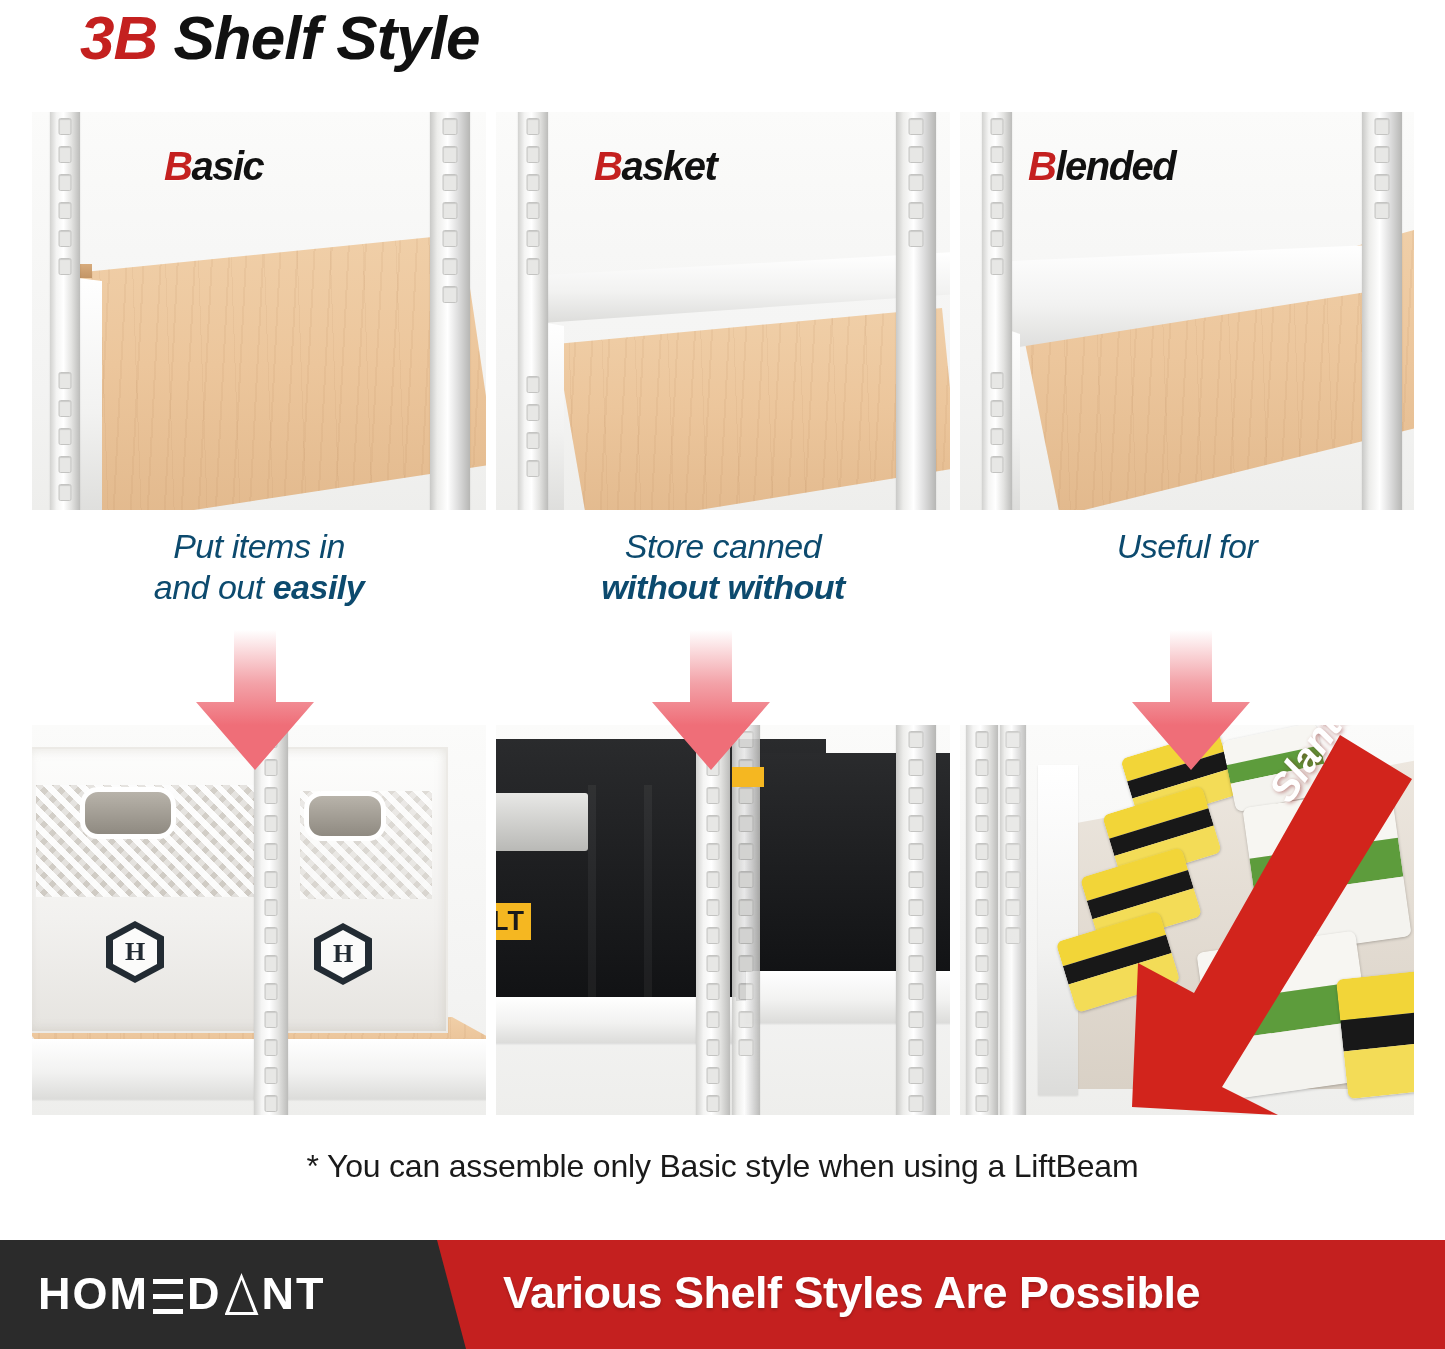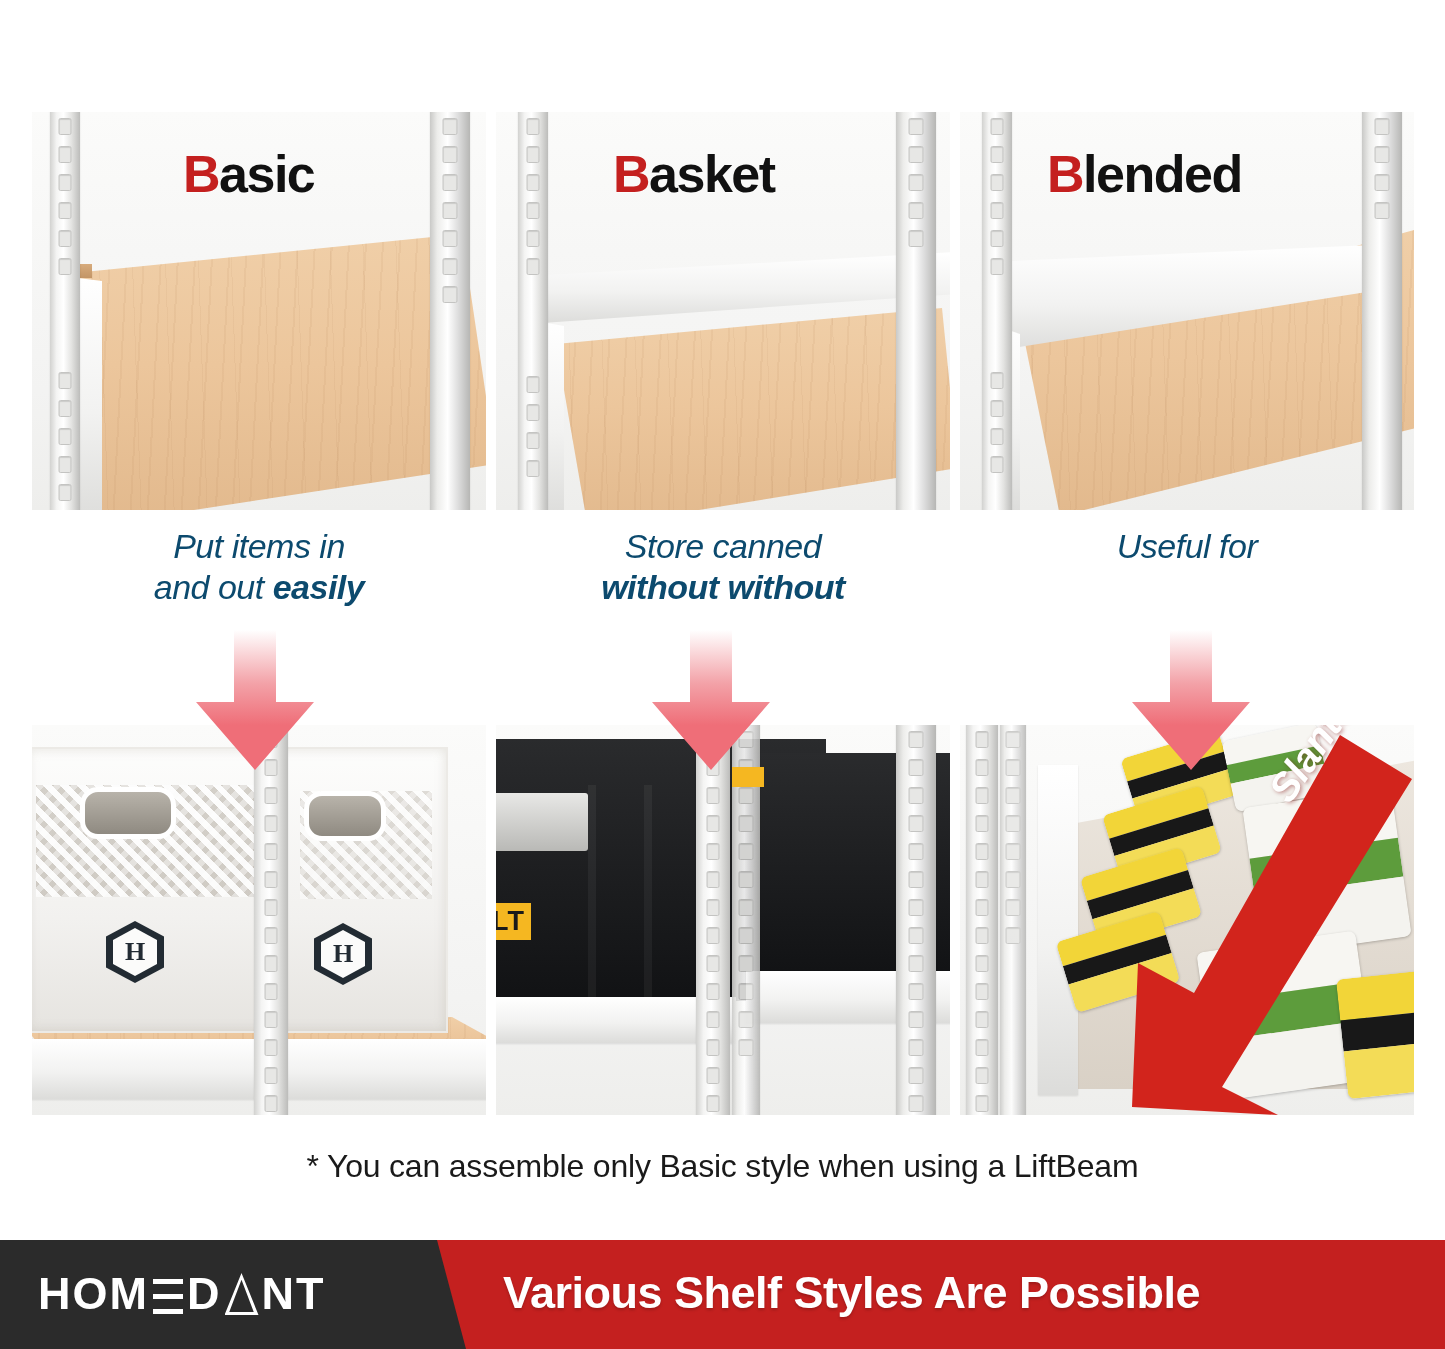--- a/index.html
+++ b/index.html
@@ -61,26 +61,26 @@
     width: 454px;
     height: 390px;
     overflow: hidden;
     background: #f6f5f4;
   }
 
   
   .style-label {
     position: absolute;
     z-index: 6;
-    font-size: 52px;
+    font-size: 40px;
     font-weight: bold;
+    font-style: italic;
     letter-spacing: -1.5px;
     white-space: nowrap;
     text-shadow: 0 1px 0 rgba(255,255,255,.6);
-    margin-left: 19px;
   }
   .style-label .accent { color: #c4201f; }
   .style-label .rest { color: #111111; }
   .lbl-basic { left: 132px; top: 32px; }
   .lbl-basket { left: 98px; top: 32px; }
   .lbl-blended { left: 68px; top: 32px; }
 
   
   .post {
     position: absolute;
@@ -346,20 +346,23 @@
     letter-spacing: -0.5px;
     text-shadow: 0 2px 3px rgba(0,0,0,.20);
     white-space: nowrap;
   }
 </style>
 </head>
 <body>
 
 <div class="page">
 
+  <div class="title">
+    <span class="accent">3B</span><span class="rest"> Shelf Style</span>
+  </div>
 
   <div class="panels">
 
     <div class="panel-row">
 
       <div class="panel">
         <div class="photo">
           <div class="wall-bg"></div>
 
           <div class="post" style="left:18px;">

